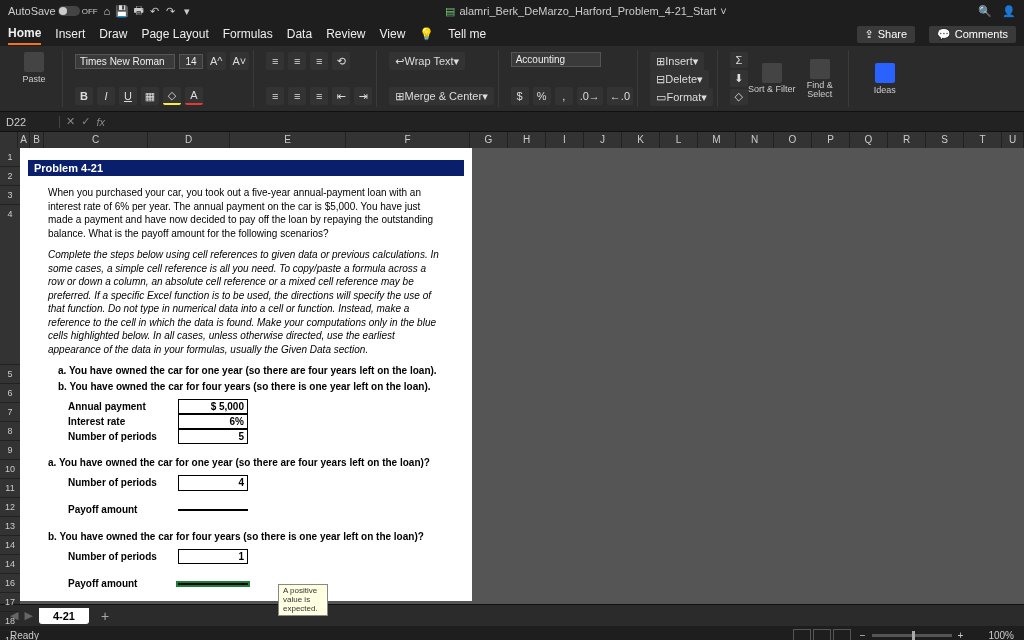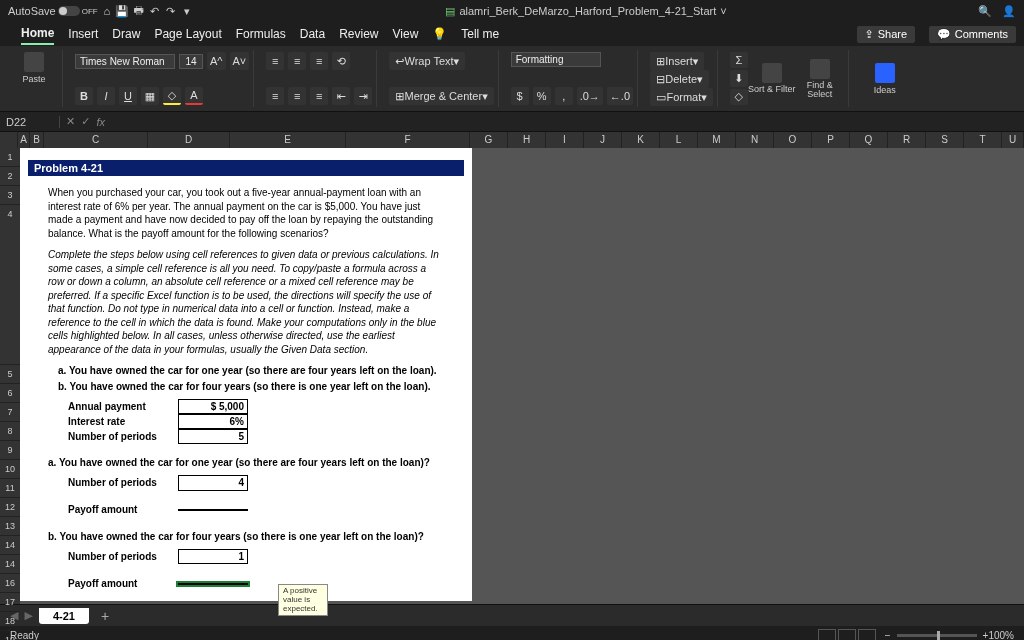--- a/index.html
+++ b/index.html
@@ -6,21 +6,21 @@
 body { background: #1a1a1a; color: #fff; font-size: 11px; overflow: hidden; width: 1024px; height: 640px; }
 .titlebar { height: 22px; background: #1e1e1e; display: flex; align-items: center; padding: 0 8px; font-size: 11px; color: #ccc; }
 .titlebar .left { display: flex; align-items: center; gap: 2px; }
 .toggle { width: 22px; height: 10px; background: #444; border-radius: 5px; position: relative; }
 .toggle::after { content: ""; position: absolute; left: 1px; top: 1px; width: 8px; height: 8px; background: #ccc; border-radius: 50%; }
 .qat-icon { width: 14px; height: 14px; display: inline-flex; align-items: center; justify-content: center; color: #ccc; font-size: 11px; }
 .titlebar .center { flex: 1; text-align: center; display: flex; justify-content: center; align-items: center; gap: 4px; }
 .titlebar .right { display: flex; gap: 10px; }
 .menubar { height: 24px; background: #1e1e1e; display: flex; align-items: center; padding: 0 8px; gap: 14px; font-size: 12px; }
 .menubar .tab { color: #eee; cursor: pointer; padding: 3px 0; }
-.menubar .tab.active { border-bottom: 2px solid #86efac; font-weight: 600; margin-left: 13px; }
+.menubar .tab.active { border-bottom: 2px solid #f97316; font-weight: 600; }
 .menubar .spacer { flex: 1; }
 .menubar .btn { background: #3a3a3a; padding: 2px 8px; border-radius: 2px; font-size: 11px; display: flex; align-items: center; gap: 4px; }
 .ribbon { height: 66px; background: #2b2b2b; display: flex; align-items: stretch; padding: 4px 6px; gap: 8px; border-bottom: 1px solid #111; }
 .rgroup { display: flex; flex-direction: column; justify-content: space-between; padding: 2px 4px; border-right: 1px solid #3a3a3a; }
 .rgroup:last-child { border-right: none; }
 .rrow { display: flex; align-items: center; gap: 4px; }
 .rbtn { min-width: 18px; height: 18px; display: inline-flex; align-items: center; justify-content: center; color: #ddd; font-size: 11px; background: #333; border-radius: 2px; padding: 0 3px; }
 .rbtn.wide { padding: 0 6px; }
 .sel { background: #3a3a3a; color: #eee; font-size: 10px; padding: 1px 4px; border: 1px solid #555; }
 .bigbtn { display: flex; flex-direction: column; align-items: center; justify-content: center; width: 48px; font-size: 9px; color: #ccc; gap: 2px; }
@@ -154,21 +154,21 @@
   <div class="rgroup">
     <div class="rrow">
         <span class="rbtn wide">↩ <span>Wrap Text</span> ▾</span>
       </div>
     <div class="rrow">
         <span class="rbtn wide">⊞ <span>Merge &amp; Center</span> ▾</span>
       </div>
   </div>
   <div class="rgroup">
     <div class="rrow">
-        <span class="sel" style="width:90px">Formatting</span>
+        <span class="sel" style="width:90px">Accounting</span>
       </div>
     <div class="rrow">
       <span class="rbtn">$</span>
       <span class="rbtn">%</span>
       <span class="rbtn">,</span>
       <span class="rbtn">.0→</span>
       <span class="rbtn">←.0</span>
     </div>
   </div>
   <div class="rgroup">
@@ -329,14 +329,14 @@
 
 <div class="statusbar">
   <span>Ready</span>
   <div class="spacer"></div>
   <span class="viewbtn"></span>
   <span class="viewbtn"></span>
   <span class="viewbtn"></span>
   <span style="margin-left:8px">−</span>
   <div class="slider"></div>
   <span>+</span>
-  <span style="margin-left:0">100%</span>
+  <span style="margin-left:25px">100%</span>
 </div>
 
 </body></html>

